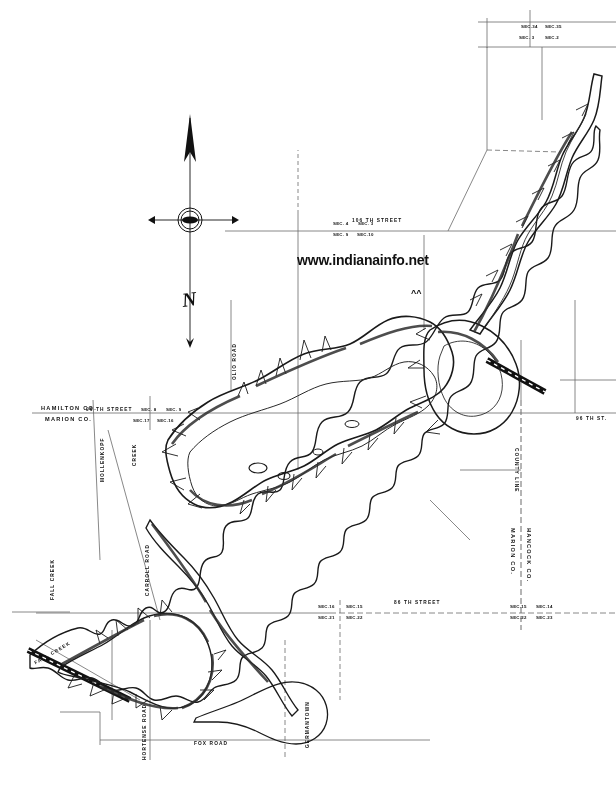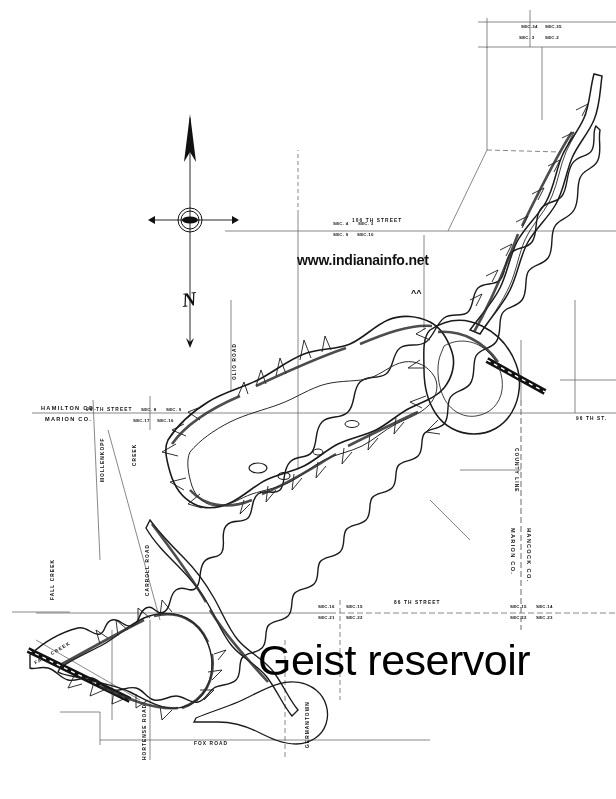--- a/index.html
+++ b/index.html
@@ -414,21 +414,20 @@
 
       <line x1="155" y1="220" x2="232" y2="220" stroke="#111" stroke-width="0.9" marker-start="url(#arrowL)" marker-end="url(#arrowR)"></line>
 
       <circle cx="190" cy="220" r="12" fill="none" stroke="#111" stroke-width="1"></circle>
       <circle cx="190" cy="220" r="9" fill="none" stroke="#111" stroke-width="1"></circle>
       <ellipse cx="190" cy="220" rx="8" ry="3.5" fill="#111"></ellipse>
     </g>
 
   </svg>
 
-  <div id="title">Geist reservoir</div>
 
   <div id="watermark">www.indianainfo.net</div>
 
   <div id="aa-mark">^^</div>
 
   <div class="n-glyph">N</div>
 
   <div class="lbl county" style="left:41px;top:406px;">HAMILTON  CO.</div>
   <div class="lbl county" style="left:45px;top:417px;">MARION  CO.</div>
   <div class="lbl county vert rot90b" style="left:515px;top:528px;">MARION  CO.</div>

